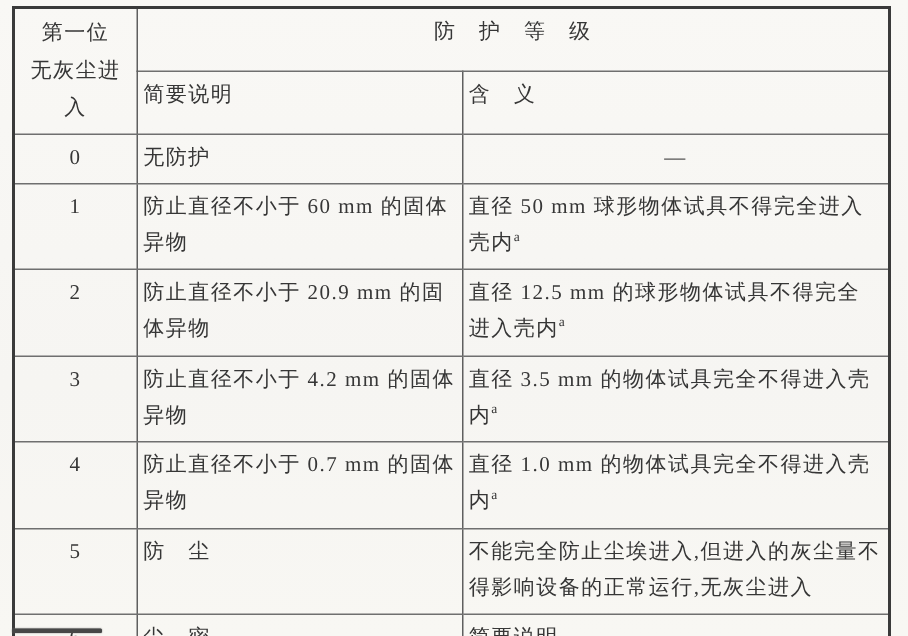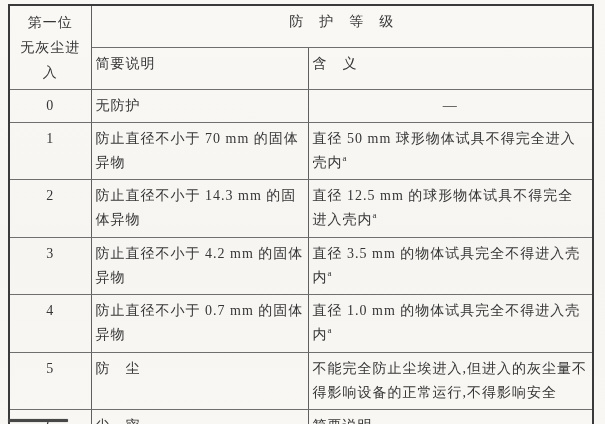--- a/index.html
+++ b/index.html
@@ -126,46 +126,46 @@
       </tr>
 
       <tr class="r0">
         <td class="digit">0</td>
         <td class="brief">无防护</td>
         <td class="meaning center"><span>—</span><sup class="note"></sup></td>
       </tr>
 
       <tr class="r1">
         <td class="digit">1</td>
-        <td class="brief">防止直径不小于 70 mm 的固体异物</td>
+        <td class="brief">防止直径不小于 60 mm 的固体异物</td>
         <td class="meaning"><span>直径 50 mm 球形物体试具不得完全进入壳内</span><sup class="note">a</sup></td>
       </tr>
 
       <tr class="r2">
         <td class="digit">2</td>
-        <td class="brief">防止直径不小于 14.3 mm 的固体异物</td>
+        <td class="brief">防止直径不小于 20.9 mm 的固体异物</td>
         <td class="meaning"><span>直径 12.5 mm 的球形物体试具不得完全进入壳内</span><sup class="note">a</sup></td>
       </tr>
 
       <tr class="r3">
         <td class="digit">3</td>
         <td class="brief">防止直径不小于 4.2 mm 的固体异物</td>
         <td class="meaning"><span>直径 3.5 mm 的物体试具完全不得进入壳内</span><sup class="note">a</sup></td>
       </tr>
 
       <tr class="r4">
         <td class="digit">4</td>
         <td class="brief">防止直径不小于 0.7 mm 的固体异物</td>
         <td class="meaning"><span>直径 1.0 mm 的物体试具完全不得进入壳内</span><sup class="note">a</sup></td>
       </tr>
 
       <tr class="r5">
         <td class="digit">5</td>
         <td class="brief">防　尘</td>
-        <td class="meaning"><span>不能完全防止尘埃进入,但进入的灰尘量不得影响设备的正常运行,不得影响安全</span><sup class="note"></sup></td>
+        <td class="meaning"><span>不能完全防止尘埃进入,但进入的灰尘量不得影响设备的正常运行,无灰尘进入</span><sup class="note"></sup></td>
       </tr>
 
       <tr class="r6">
         <td class="digit">6</td>
         <td class="brief">尘　密</td>
         <td class="meaning"><span>简要说明</span><sup class="note"></sup></td>
       </tr>
     </tbody>
   </table>
 

